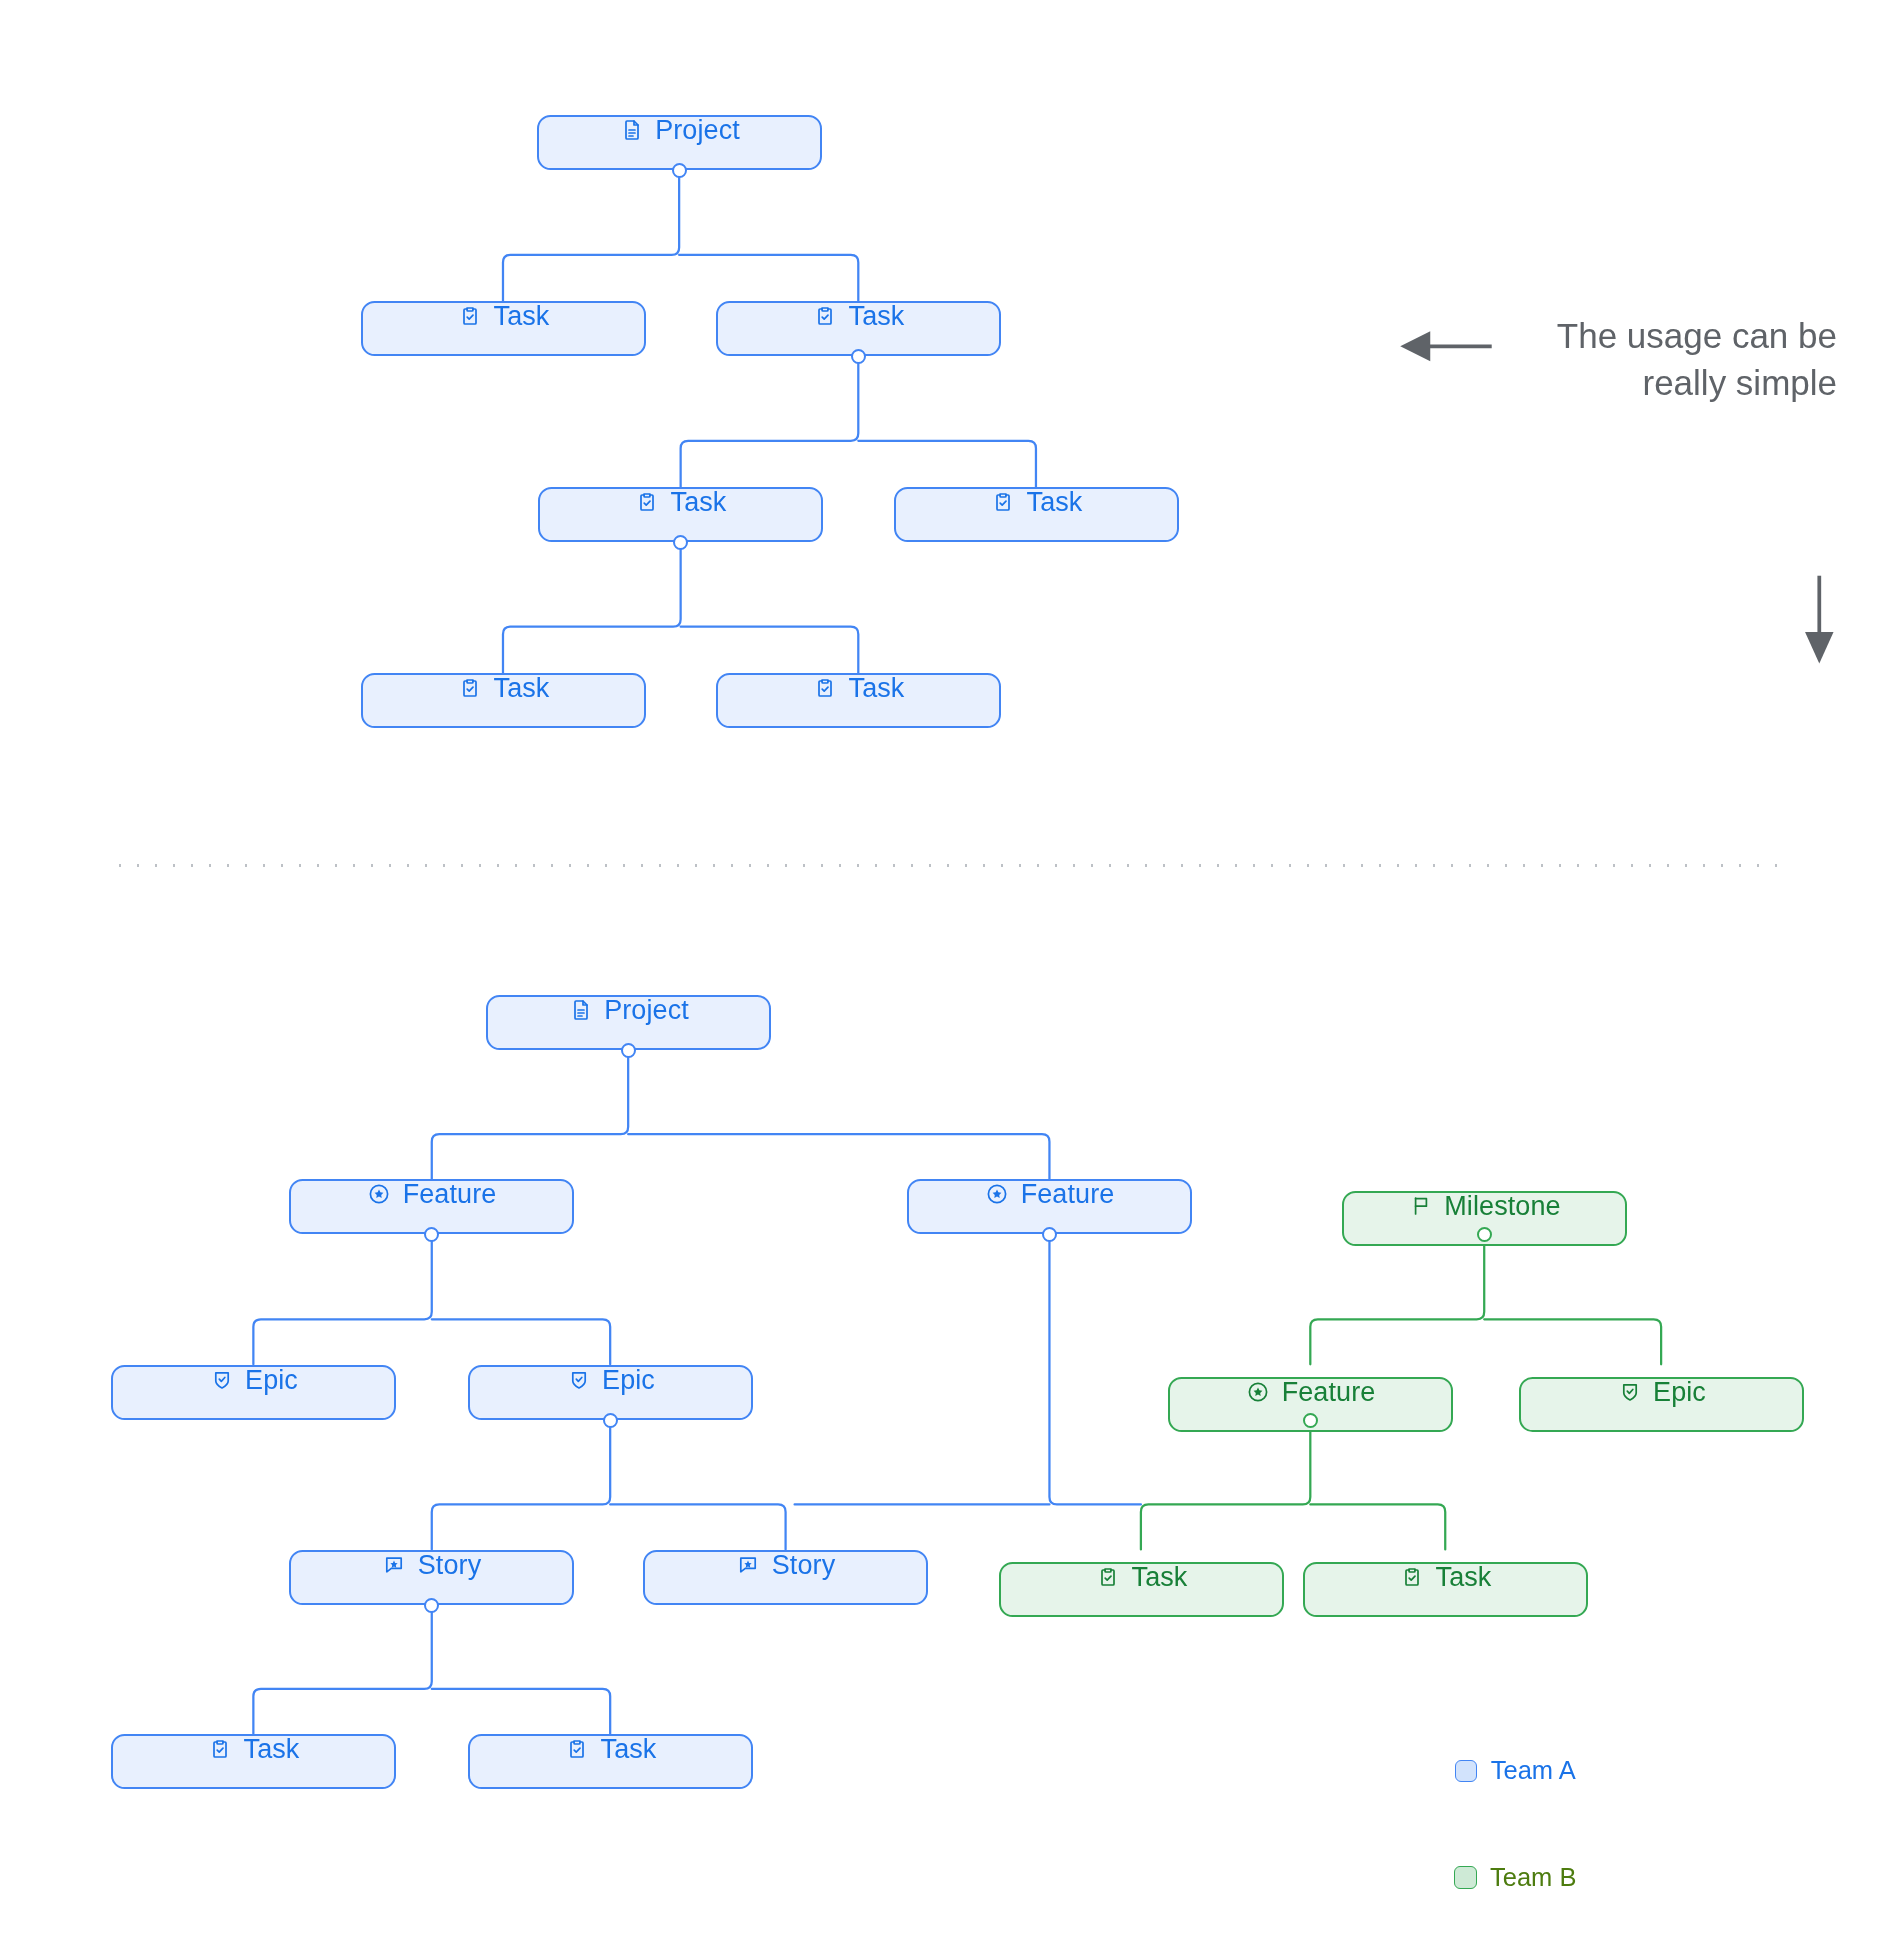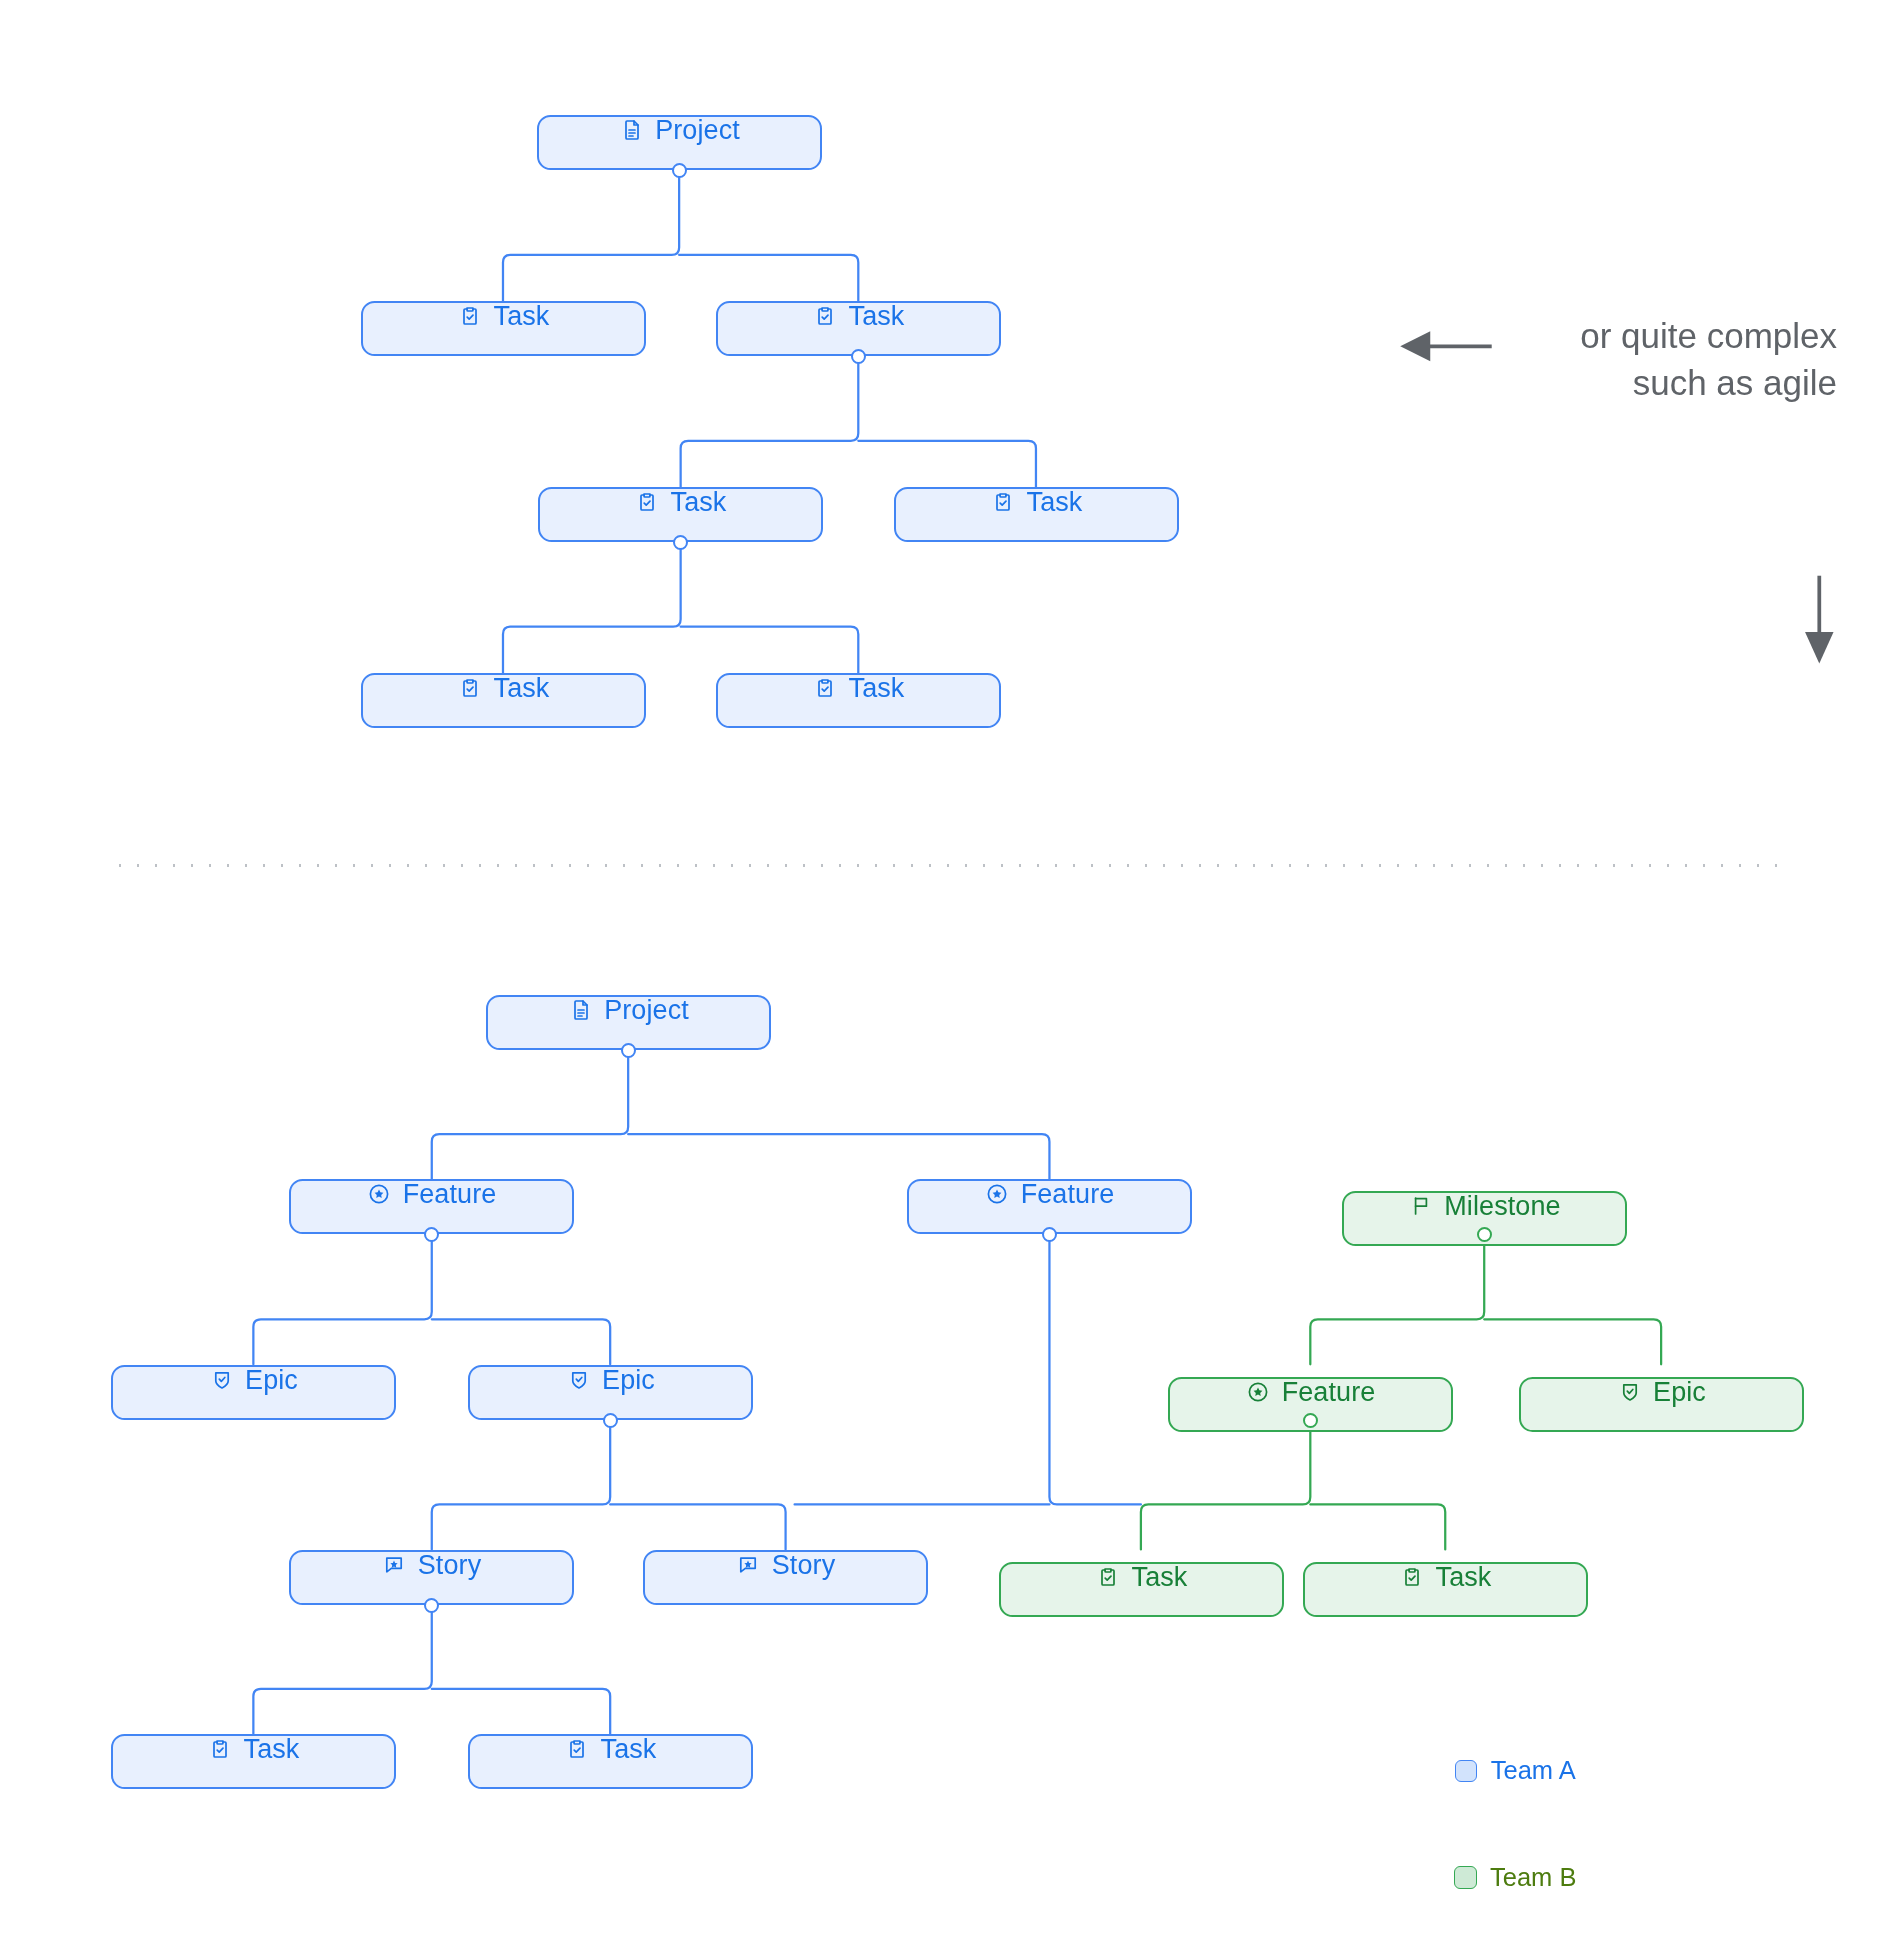--- a/index.html
+++ b/index.html
@@ -149,22 +149,22 @@
         <line x1="2427" y1="768" x2="2427" y2="855" stroke="#5f6368" stroke-width="5"></line>
         <polygon points="2427,885 2408,843 2446,843" fill="#5f6368"></polygon>
       </g>
     </g>
   </svg>
 
   <div class="divider"></div>
 
   <div class="annotation">
     <p class="para">
-      <span>or quite complex</span><br>
-      <span>such as agile</span>
+      <span>The usage can be</span><br>
+      <span>really simple</span>
     </p>
   </div>
 
   <div class="legend">
     <div class="item">
       <span class="swatch"></span>
       <span class="name">Team A</span>
     </div>
     <div class="item">
       <span class="swatch green"></span>

